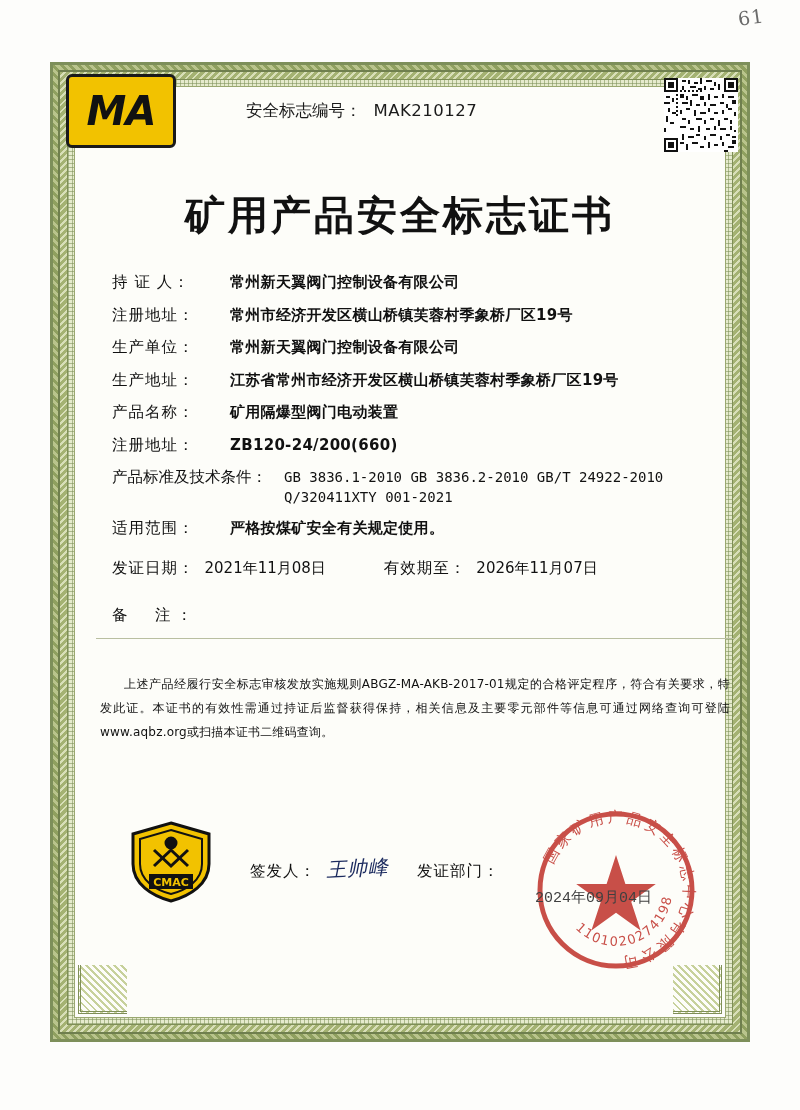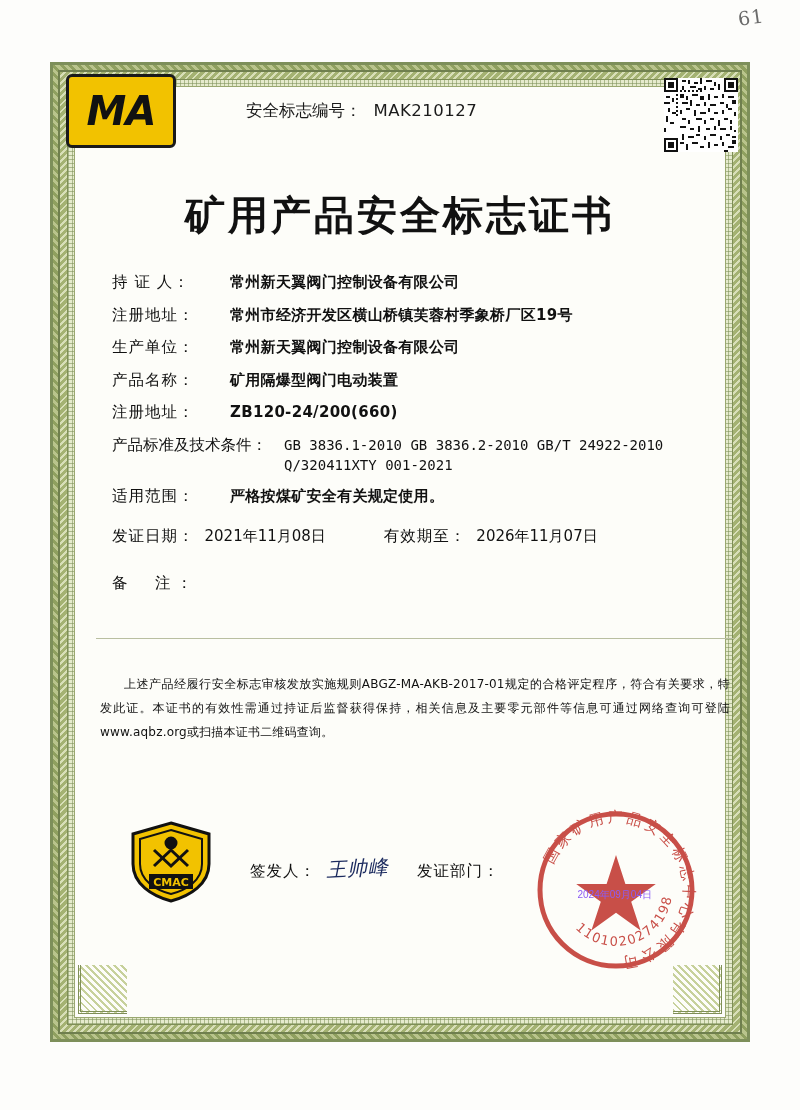--- a/index.html
+++ b/index.html
@@ -284,23 +284,23 @@
     right: 94px;
     top: 800px;
     width: 180px;
     height: 180px;
     opacity: .86;
   }
   .seal-date {
     position: absolute;
     right: 148px;
     top: 888px;
-    font-size: 10px;
-    color: #8b5cf6;
-    font-family: Liberation Sans, sans-serif;
+    font-size: 15px;
+    color: #404040;
+    font-family: Liberation Mono, monospace;
     letter-spacing: 0;
     z-index: 5;
   }
 </style>
 </head>
 <body>
 
 <div class="page">
 
   <div class="page-number">61</div>
@@ -457,20 +457,24 @@
     <div class="field-row">
       <div class="field-label">注册地址：</div>
       <div class="field-value">常州市经济开发区横山桥镇芙蓉村季象桥厂区19号</div>
     </div>
 
     <div class="field-row">
       <div class="field-label">生产单位：</div>
       <div class="field-value">常州新天翼阀门控制设备有限公司</div>
     </div>
 
+    <div class="field-row">
+      <div class="field-label">生产地址：</div>
+      <div class="field-value">江苏省常州市经济开发区横山桥镇芙蓉村季象桥厂区19号</div>
+    </div>
 
     <div class="field-row">
       <div class="field-label">产品名称：</div>
       <div class="field-value">矿用隔爆型阀门电动装置</div>
     </div>
 
     <div class="field-row">
       <div class="field-label">注册地址：</div>
       <div class="field-value">ZB120-24/200(660)</div>
     </div>

